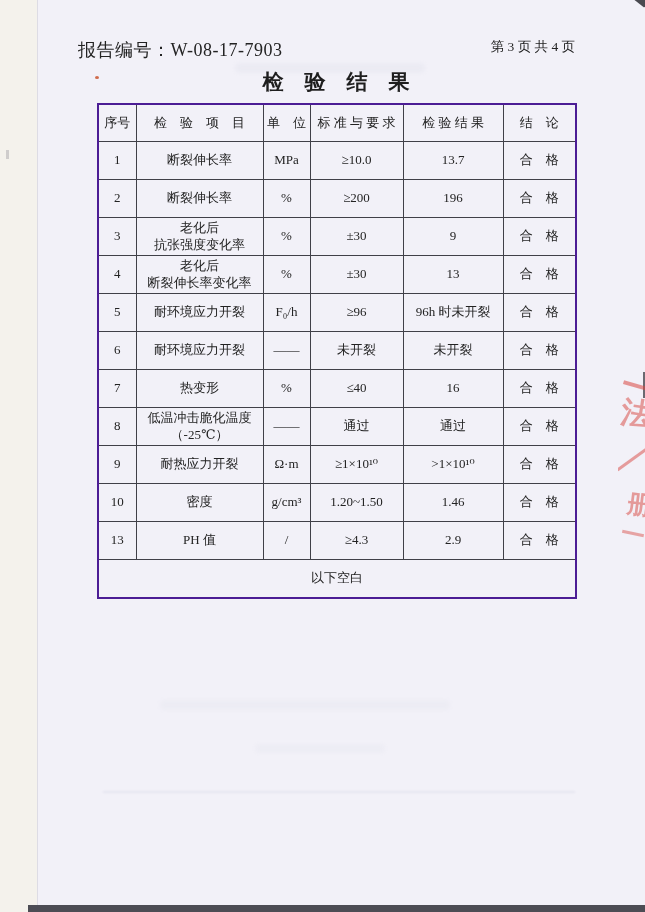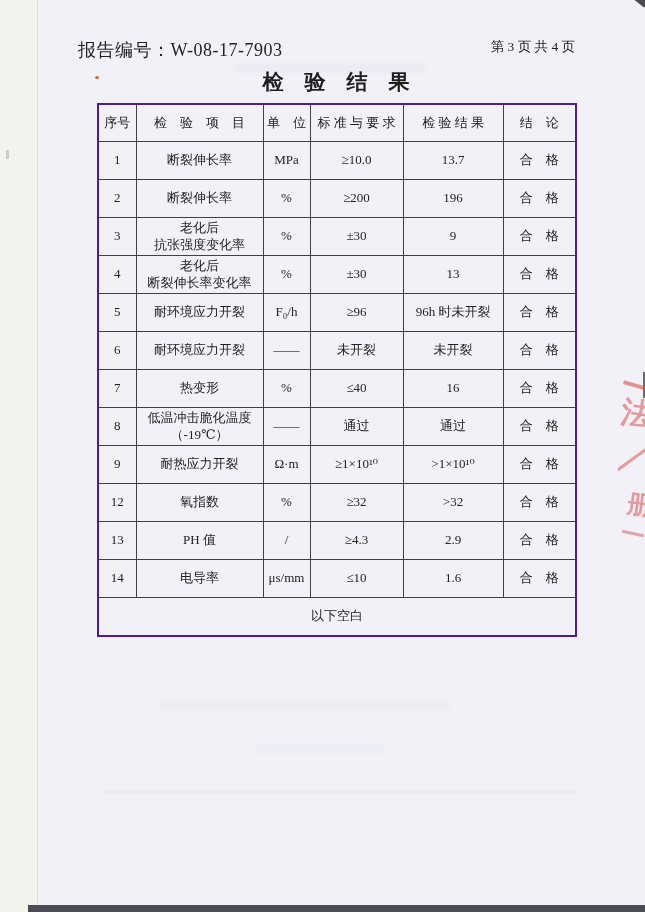--- a/index.html
+++ b/index.html
@@ -142,56 +142,48 @@
         <td>7</td>
         <td>热变形</td>
         <td>%</td>
         <td>≤40</td>
         <td>16</td>
         <td>合　格</td>
       </tr>
       <tr>
         <td>8</td>
         <td>低温冲击脆化温度
-（-19℃）</td>
+（-25℃）</td>
         <td>——</td>
         <td>通过</td>
         <td>通过</td>
         <td>合　格</td>
       </tr>
       <tr>
         <td>9</td>
         <td>耐热应力开裂</td>
         <td>Ω·m</td>
         <td>≥1×10¹⁰</td>
         <td>&gt;1×10¹⁰</td>
         <td>合　格</td>
       </tr>
       <tr>
-        <td>12</td>
-        <td>氧指数</td>
-        <td>%</td>
-        <td>≥32</td>
-        <td>&gt;32</td>
+        <td>10</td>
+        <td>密度</td>
+        <td>g/cm³</td>
+        <td>1.20~1.50</td>
+        <td>1.46</td>
         <td>合　格</td>
       </tr>
       <tr>
         <td>13</td>
         <td>PH 值</td>
         <td>/</td>
         <td>≥4.3</td>
         <td>2.9</td>
-        <td>合　格</td>
-      </tr>
-      <tr>
-        <td>14</td>
-        <td>电导率</td>
-        <td>μs/mm</td>
-        <td>≤10</td>
-        <td>1.6</td>
         <td>合　格</td>
       </tr>
     </tbody>
   <tbody>
     <tr>
       <td colspan="6" class="blank-cell">以下空白</td>
     </tr>
   </tbody>
 </table>
 

